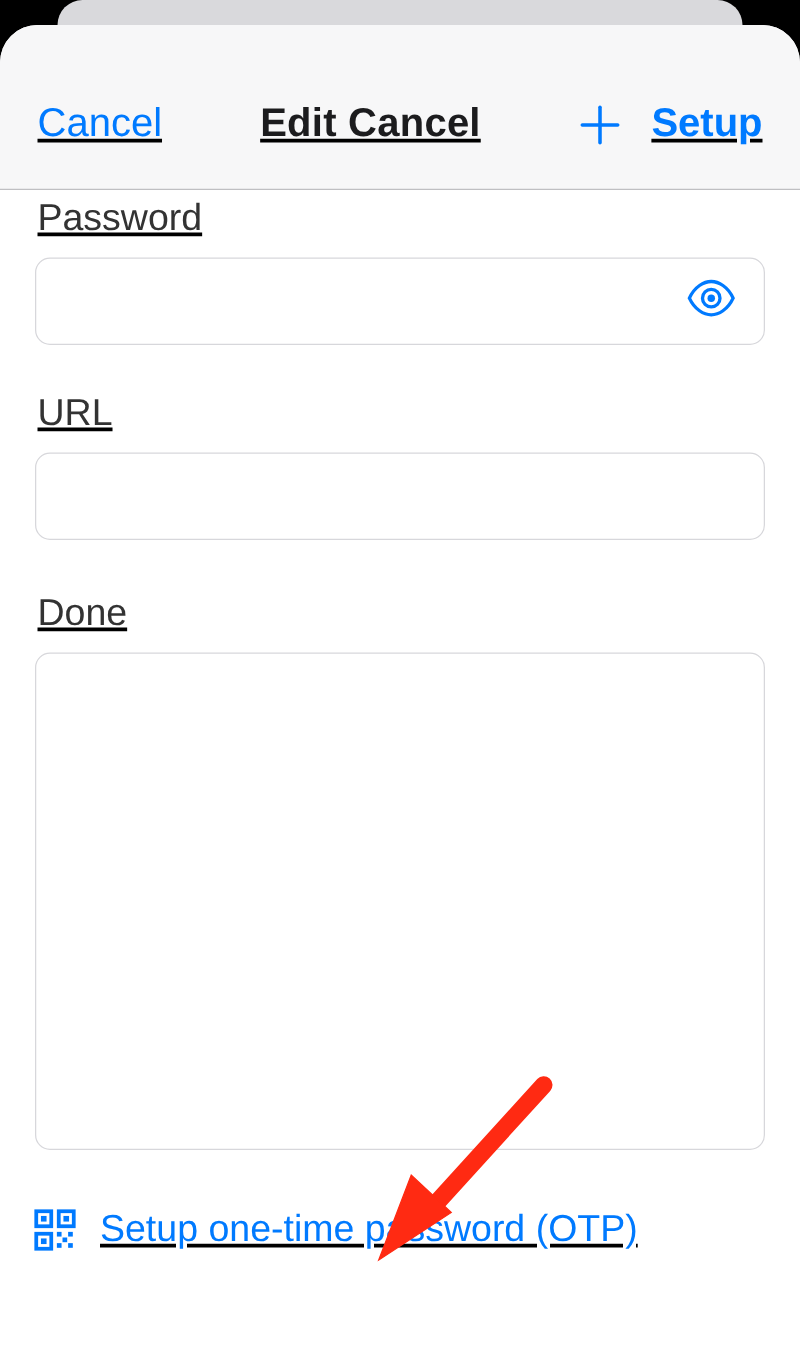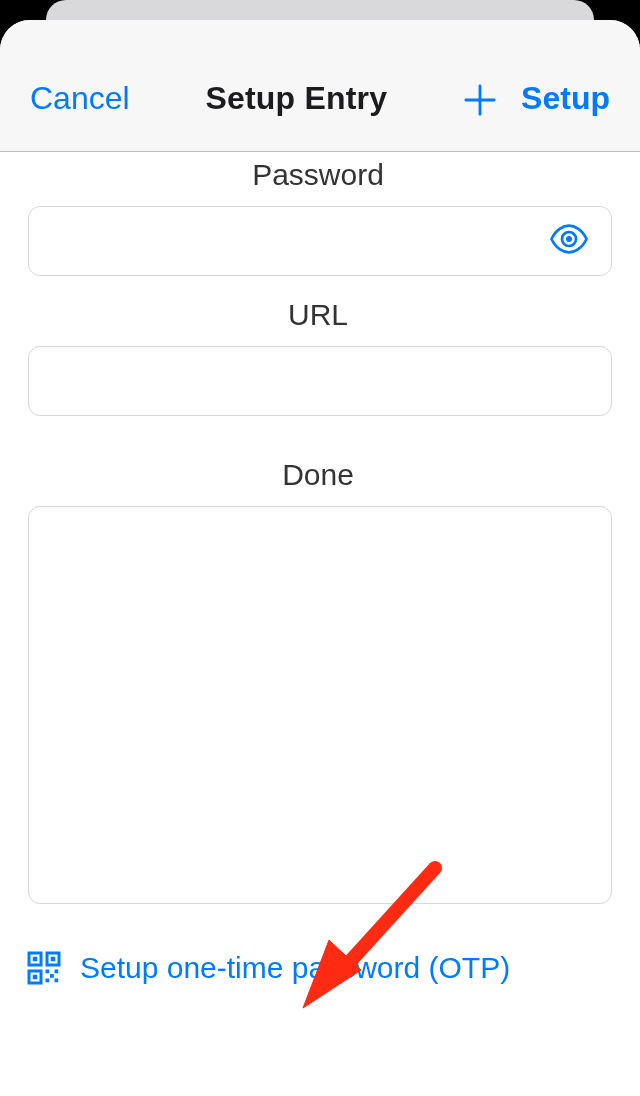--- a/index.html
+++ b/index.html
@@ -22,21 +22,21 @@
   }
   .tab-shadow{
     position:absolute;top:0;left:46px;right:46px;height:20px;
     background:#d9d9dc;border-radius:28px 28px 0 0;
   }
   .sheet{
     position:absolute;top:20px;left:0;right:0;bottom:0;
     background:var(--page-bg);
     border-radius:30px 30px 0 0;
     overflow:hidden;
-    display:flex;flex-direction:column;
+    display:flex;flex-direction:column;text-decoration:underline;
   }
   
   .header{
     height:132px;           
     background:var(--header-bg);
     border-bottom:1px solid var(--bar-sep);
     display:flex;align-items:flex-end;
     padding:0 30px 34px 30px;
     gap:24px;
   }
@@ -54,21 +54,21 @@
     display:flex;align-items:center;justify-content:center;
     color:var(--blue);cursor:pointer;
   }
   .plus svg{width:34px;height:34px;stroke:var(--blue)}
   
   .content{
     padding:0 28px 0 28px;
   }
   .field-block{margin-top:0}
   .label-row{
-    display:flex;align-items:baseline;justify-content:center;
+    display:flex;align-items:baseline;justify-content:space-between;
     padding:18px 6px 14px 2px;
   }
   .label-row:first-child{padding-top:6px}
   .label{
     font-size:30px;color:var(--gray-label);
   }
   .action-link{
     font-size:30px;color:var(--blue);cursor:pointer;
   }
   .input-shell{
@@ -116,21 +116,21 @@
   .arrow svg{width:100%;height:100%}
 </style>
 </head>
 <body>
 
 <div class="tab-shadow"></div>
 
 <div class="sheet">
   <div class="header">
     <div class="hbtn">Cancel</div>
-    <div class="title">Setup Entry</div>
+    <div class="title">Edit Cancel</div>
     <div class="plus">
       <svg viewBox="0 0 24 24">
         <line x1="12" y1="2" x2="12" y2="22" stroke-width="2" stroke-linecap="round"></line>
         <line x1="2" y1="12" x2="22" y2="12" stroke-width="2" stroke-linecap="round"></line>
       </svg>
     </div>
     <div class="hbtn done">Setup</div>
   </div>
 
   <div class="content">
@@ -144,21 +144,21 @@
         <div class="eye">
           <svg viewBox="0 0 24 24">
             <path d="M1.5 12 C4 6.5 8.5 4 12 4 C15.5 4 20 6.5 22.5 12 C20 17.5 15.5 20 12 20 C8.5 20 4 17.5 1.5 12 Z"></path>
             <circle cx="12" cy="12" r="4.2"></circle>
             <circle cx="12" cy="12" r="1.8" fill="currentColor" stroke="none"></circle>
           </svg>
         </div>
       </div>
     </div>
 
-    <div class="field-block" style="margin-top:16px">
+    <div class="field-block" style="margin-top:32px">
       <div class="label-row">
         <div class="label">URL</div>
       </div>
       <div class="input-shell">
         <input type="text" value="" style="">
       </div>
     </div>
 
     <div class="field-block" style="margin-top:36px">
       <div class="label-row">

